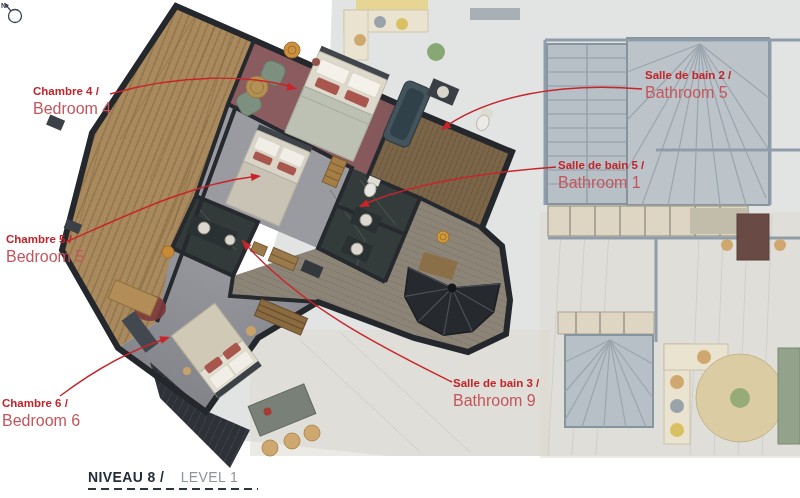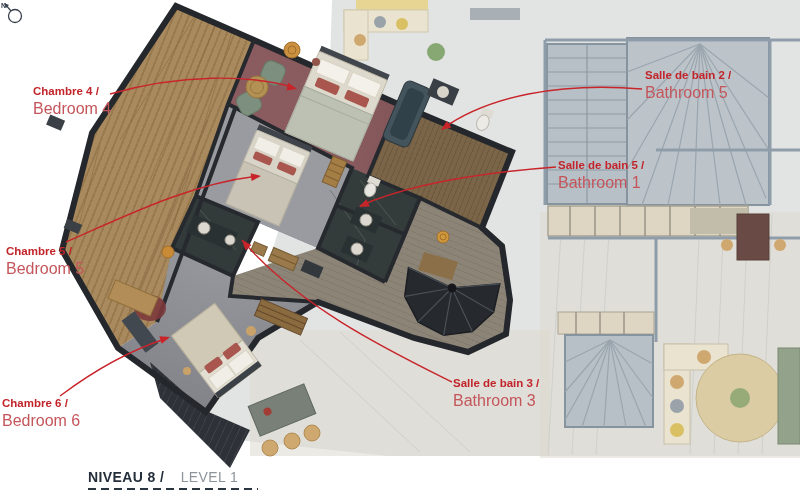--- a/index.html
+++ b/index.html
@@ -385,39 +385,39 @@
       <polygon points="441,130 446.8,121 451.4,127.4"></polygon>
       <polygon points="359,207 366.5,199.3 369.7,206.5"></polygon>
       <polygon points="242,240 251.5,245 245.5,250.2"></polygon>
     </g>
   </svg>
 
   <div class="lbl" style="left:33px;top:84px">
     <span>Chambre 4 /</span>
     <span class="en">Bedroom 4</span>
   </div>
-  <div class="lbl" style="left:6px;top:244px">
+  <div class="lbl" style="left:6px;top:232px">
     <span>Chambre 5 /</span>
     <span class="en">Bedroom 5</span>
   </div>
   <div class="lbl" style="left:2px;top:396px">
     <span>Chambre 6 /</span>
     <span class="en">Bedroom 6</span>
   </div>
   <div class="lbl" style="left:558px;top:158px">
     <span>Salle de bain 5 /</span>
     <span class="en">Bathroom 1</span>
   </div>
   <div class="lbl" style="left:645px;top:68px">
     <span>Salle de bain 2 /</span>
     <span class="en">Bathroom 5</span>
   </div>
   <div class="lbl" style="left:453px;top:376px">
     <span>Salle de bain 3 /</span>
-    <span class="en">Bathroom 3</span>
+    <span class="en">Bathroom 9</span>
   </div>
 
   <div class="footer">
     <span>NIVEAU 8 /</span>
     <span class="en">LEVEL 1</span>
   </div>
   <svg class="compass" width="26" height="26" viewBox="0 0 26 26">
     <circle cx="15" cy="16" r="6.5" fill="none" stroke="#38424e" stroke-width="1.3"></circle>
     <line x1="11" y1="11" x2="5" y2="4" stroke="#38424e" stroke-width="1.2"></line>
     <polygon points="4,3 9,5 6,8" fill="#38424e"></polygon>

